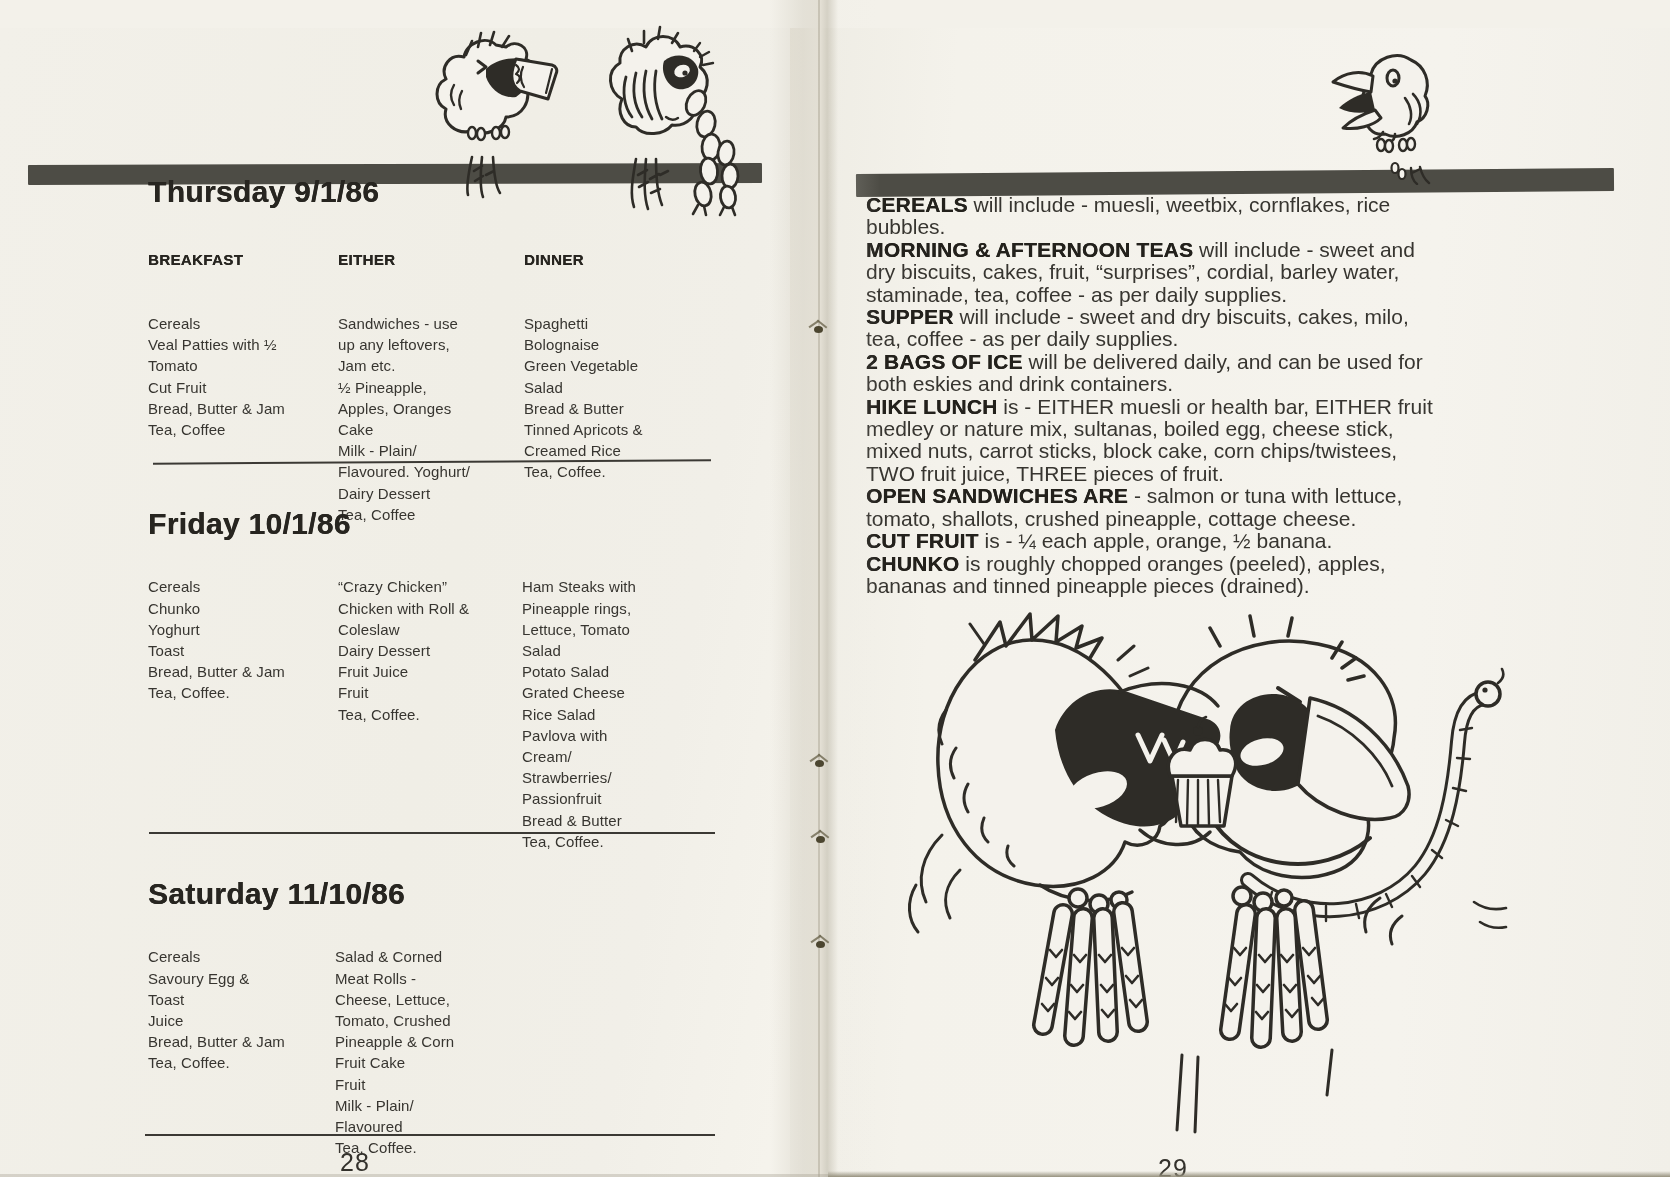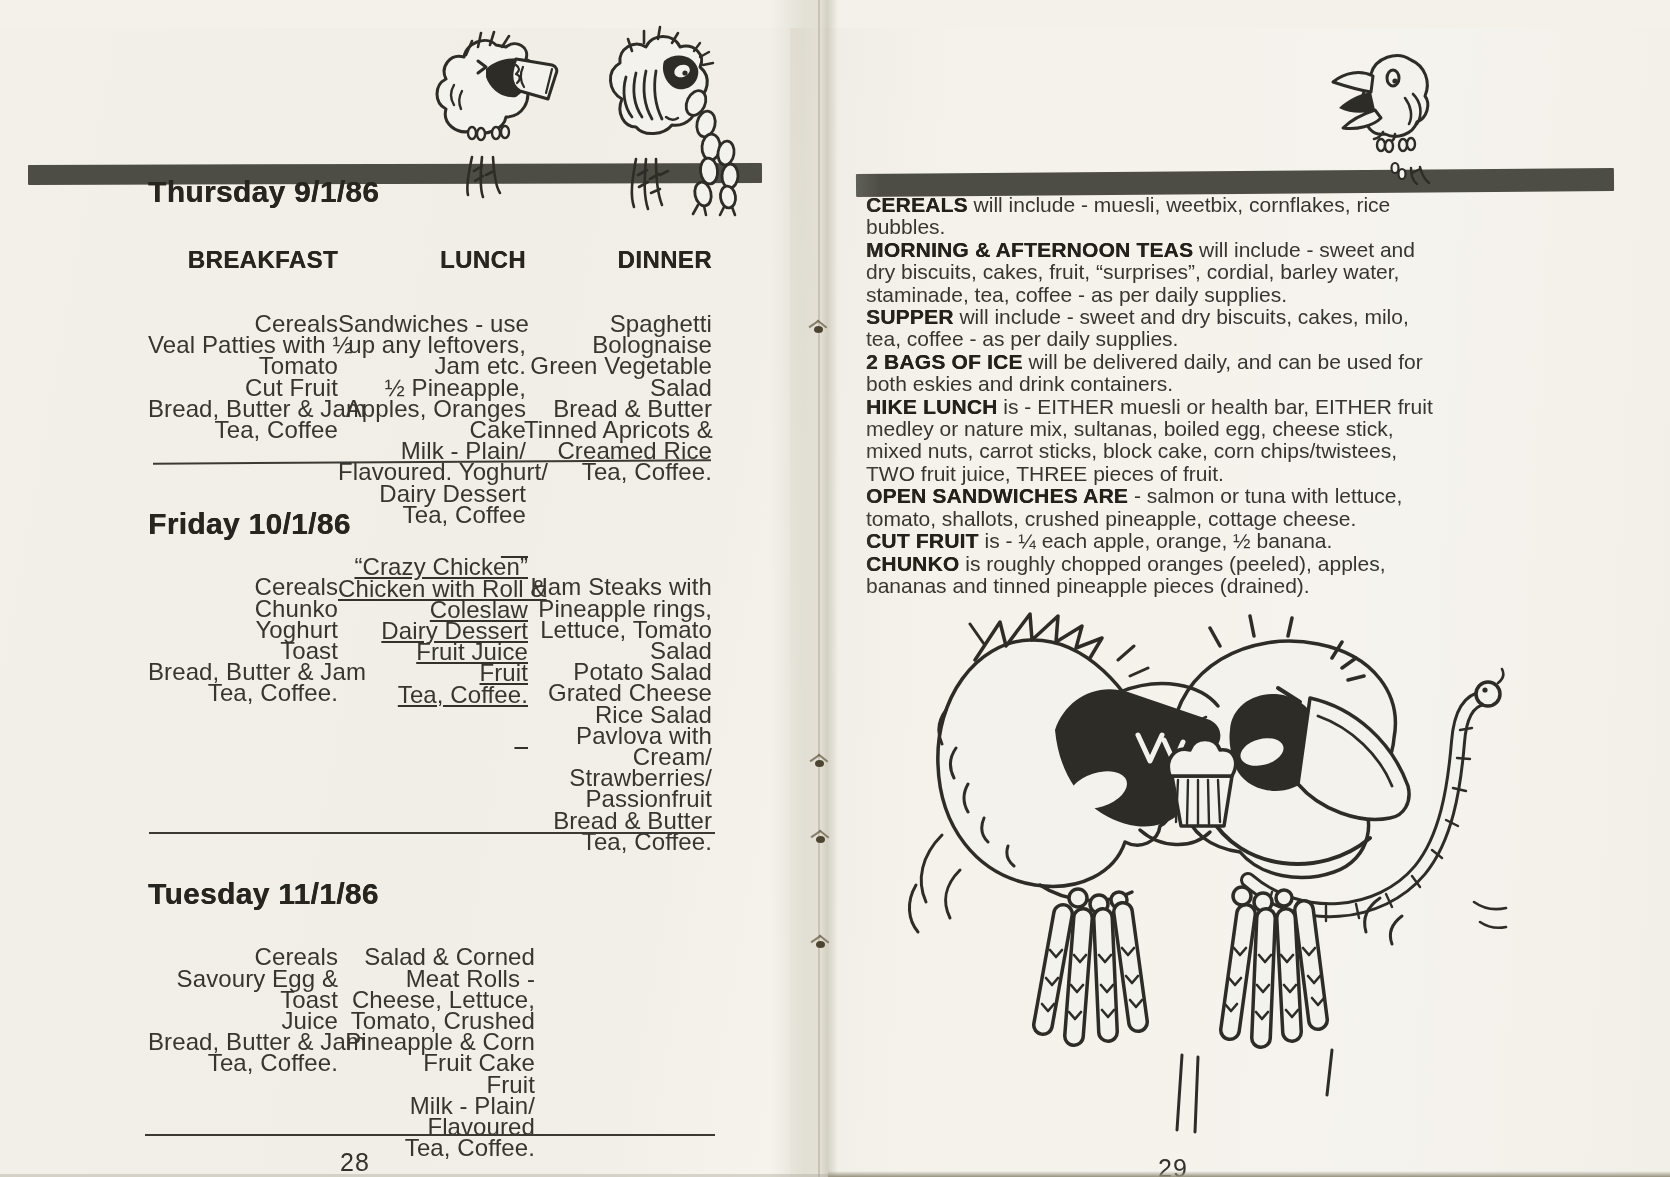--- a/index.html
+++ b/index.html
@@ -14,21 +14,21 @@
   .fold{position:absolute;left:770px;top:0;width:110px;height:1177px;pointer-events:none;
     background:linear-gradient(90deg,rgba(130,124,108,0) 0%,rgba(215,211,199,.55) 30%,#e3dfd4 46%,rgba(176,170,152,.45) 52%,rgba(240,238,231,.2) 62%,rgba(130,124,108,0) 100%);}
   .crease{position:absolute;left:818px;top:0;width:2px;height:1177px;background:rgba(150,144,124,.35);}
   .thread{position:absolute;width:9px;height:7px;background:#4c4630;border-radius:50%;}
   .thread::before,.thread::after{content:"";position:absolute;width:12px;height:2px;background:rgba(110,104,80,.8);top:-3px;left:-6px;transform:rotate(-35deg);}
   .thread::after{transform:rotate(38deg);left:2px;}
   .topbar{position:absolute;background:#4d4c45;border-radius:1px;}
   .topbar-left{left:28px;top:136px;width:734px;height:20px;transform:rotate(-.15deg);}
   .topbar-right{left:856px;top:143px;width:758px;height:23px;transform:rotate(-.45deg);}
   .section-title{position:absolute;font-size:30px;font-weight:bold;letter-spacing:.3px;color:#272520;text-shadow:.3px .3px 0 #272520;}
-  .menu-col{position:absolute;font-size:24px;line-height:21.2px;white-space:pre;letter-spacing:.1px;text-align:right;}
+  .menu-col{position:absolute;font-size:15px;line-height:21.2px;white-space:pre;letter-spacing:.1px;}
   .col-header{font-weight:bold;color:#272520;letter-spacing:.4px;text-shadow:.2px .2px 0 #272520;}
   .col-items{color:#373530;}
   .rule{position:absolute;height:2px;background:#3b3934;}
   .page-num{position:absolute;font-size:25px;color:#33312c;letter-spacing:1px;}
   .notes{position:absolute;left:866px;top:166px;width:582px;font-size:21px;line-height:22.4px;color:#373530;}
   .notes p{margin:0;}
   .notes b{color:#23211c;letter-spacing:.2px;text-shadow:.2px .2px 0 #23211c;}
   svg.illo{position:absolute;pointer-events:none;}
   .scan-edge-bottom{position:absolute;left:828px;bottom:0;width:842px;height:6px;
     background:linear-gradient(rgba(0,0,0,0),#97927f);}
@@ -44,21 +44,21 @@
   <div class="menu-col" style="left:148px;top:179px;width:190px;">
     <div class="col-header">BREAKFAST</div>
     <div class="col-items">Cereals
 Veal Patties with ½
 Tomato
 Cut Fruit
 Bread, Butter &amp; Jam
 Tea, Coffee</div>
   </div>
   <div class="menu-col" style="left:338px;top:179px;width:188px;">
-    <div class="col-header">LUNCH</div>
+    <div class="col-header">EITHER</div>
     <div class="col-items">Sandwiches - use
 up any leftovers,
 Jam etc.
 ½ Pineapple,
 Apples, Oranges
 Cake
 Milk - Plain/
 Flavoured. Yoghurt/
 Dairy Dessert
 Tea, Coffee</div>
@@ -78,21 +78,21 @@
 
   <div class="section-title" style="left:148px;top:479px;text-align:center;">Friday 10/1/86</div>
   <div class="menu-col" style="left:148px;top:506px;width:190px;">
     <div class="col-items">Cereals
 Chunko
 Yoghurt
 Toast
 Bread, Butter &amp; Jam
 Tea, Coffee.</div>
   </div>
-  <div class="menu-col" style="left:338px;top:486px;width:190px;text-decoration:underline;">
+  <div class="menu-col" style="left:338px;top:506px;width:190px;">
     <div class="col-items">“Crazy Chicken”
 Chicken with Roll &amp;
 Coleslaw
 Dairy Dessert
 Fruit Juice
 Fruit
 Tea, Coffee.</div>
   </div>
   <div class="menu-col" style="left:522px;top:506px;width:190px;">
     <div class="col-items">Ham Steaks with
@@ -104,21 +104,21 @@
 Rice Salad
 Pavlova with
 Cream/
 Strawberries/
 Passionfruit
 Bread &amp; Butter
 Tea, Coffee.</div>
   </div>
   <div class="rule" style="left:149px;top:804px;width:566px;"></div>
 
-  <div class="section-title" style="left:148px;top:849px;">Tuesday 11/1/86</div>
+  <div class="section-title" style="left:148px;top:849px;">Saturday 11/10/86</div>
   <div class="menu-col" style="left:148px;top:876px;width:190px;">
     <div class="col-items">Cereals
 Savoury Egg &amp;
 Toast
 Juice
 Bread, Butter &amp; Jam
 Tea, Coffee.</div>
   </div>
   <div class="menu-col" style="left:335px;top:876px;width:200px;">
     <div class="col-items">Salad &amp; Corned

